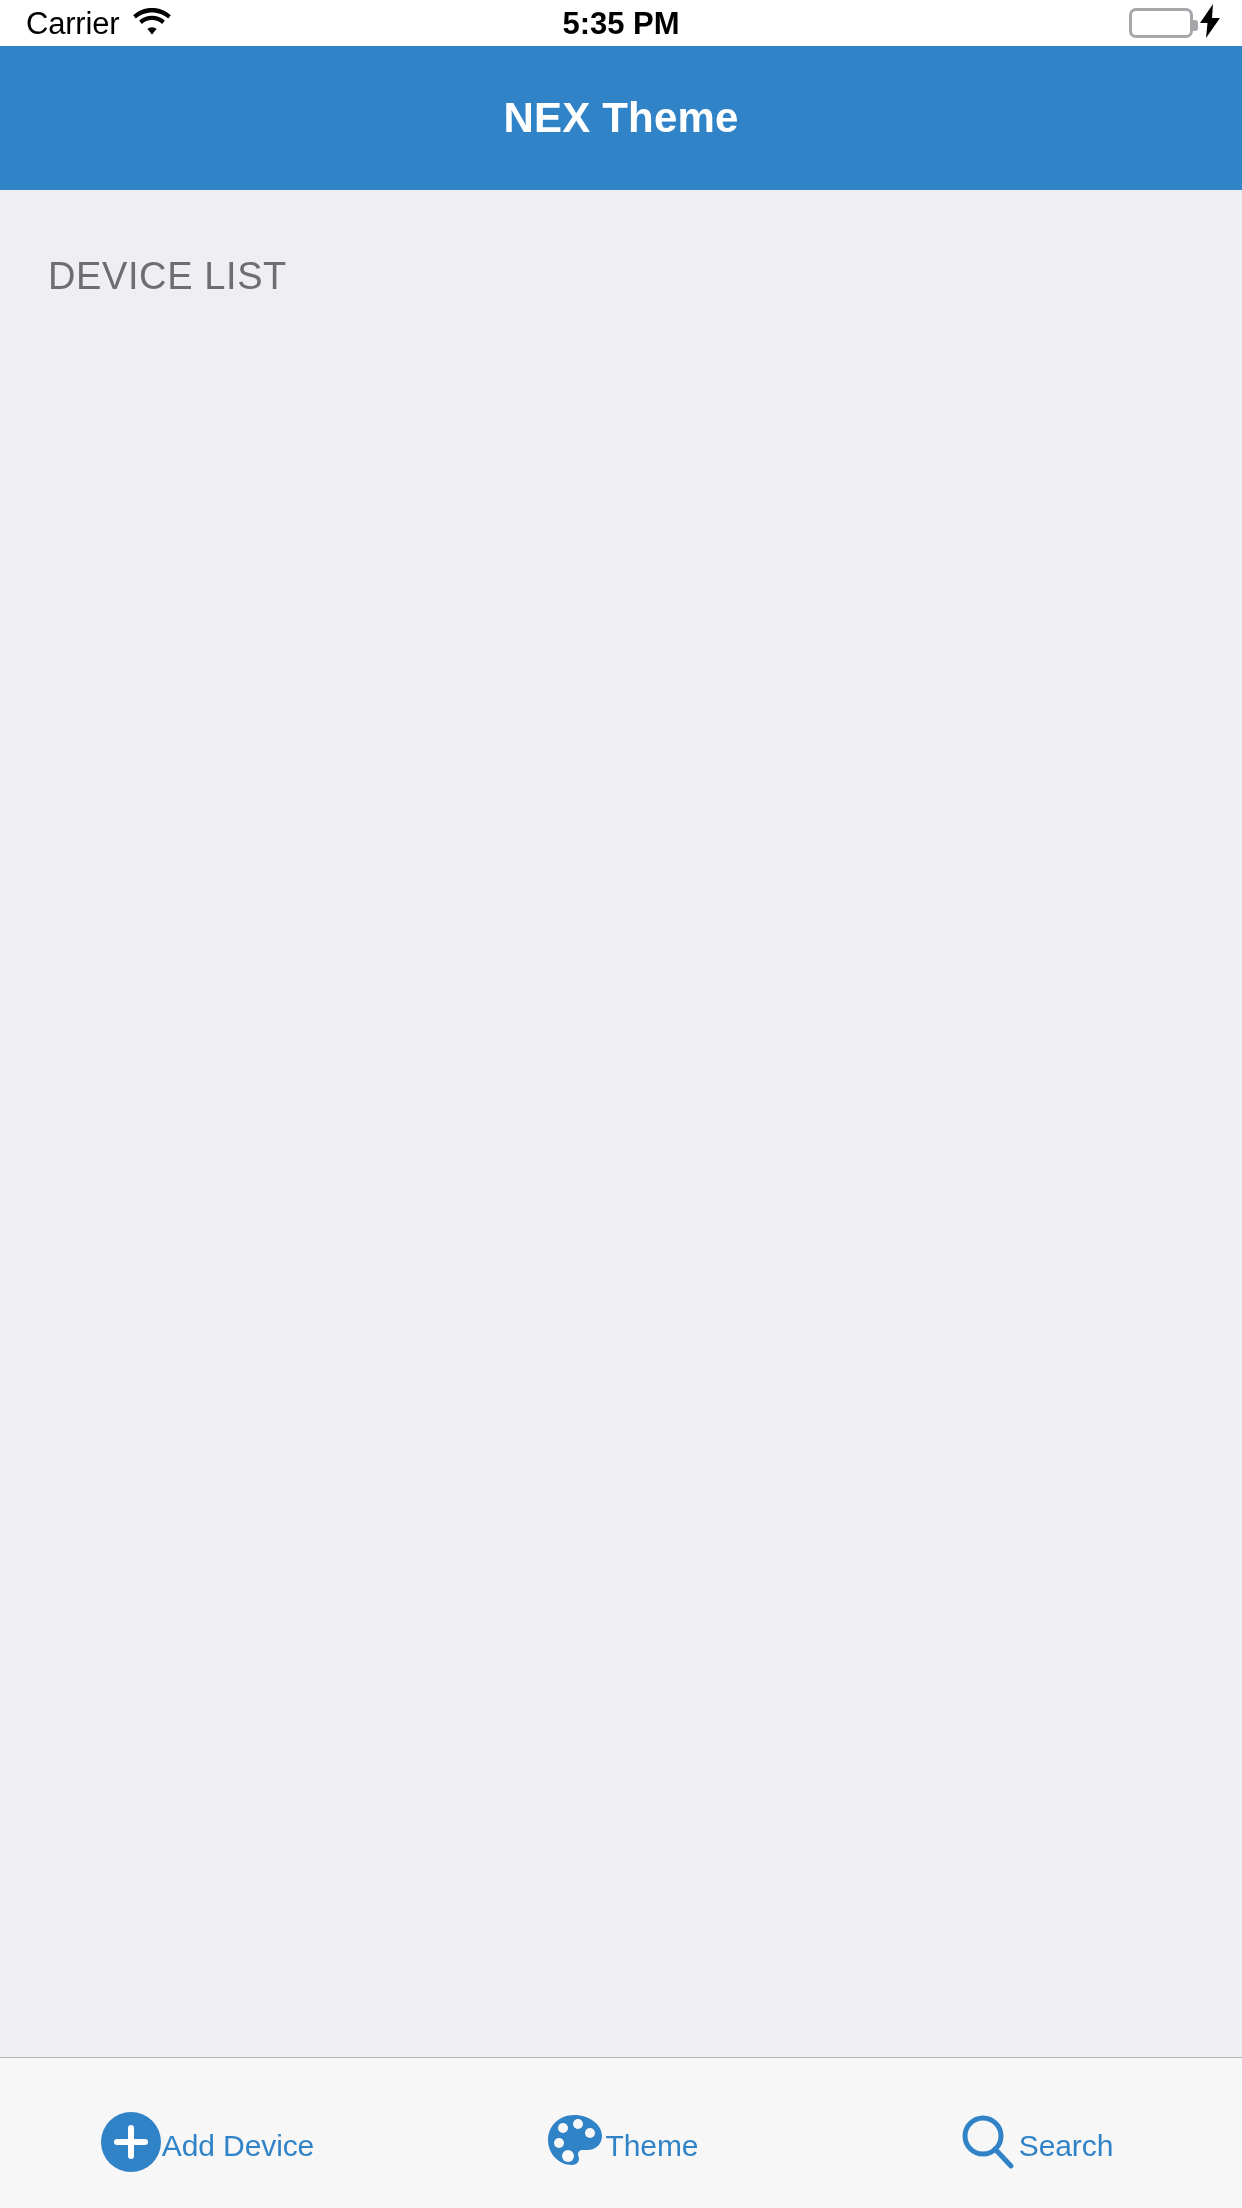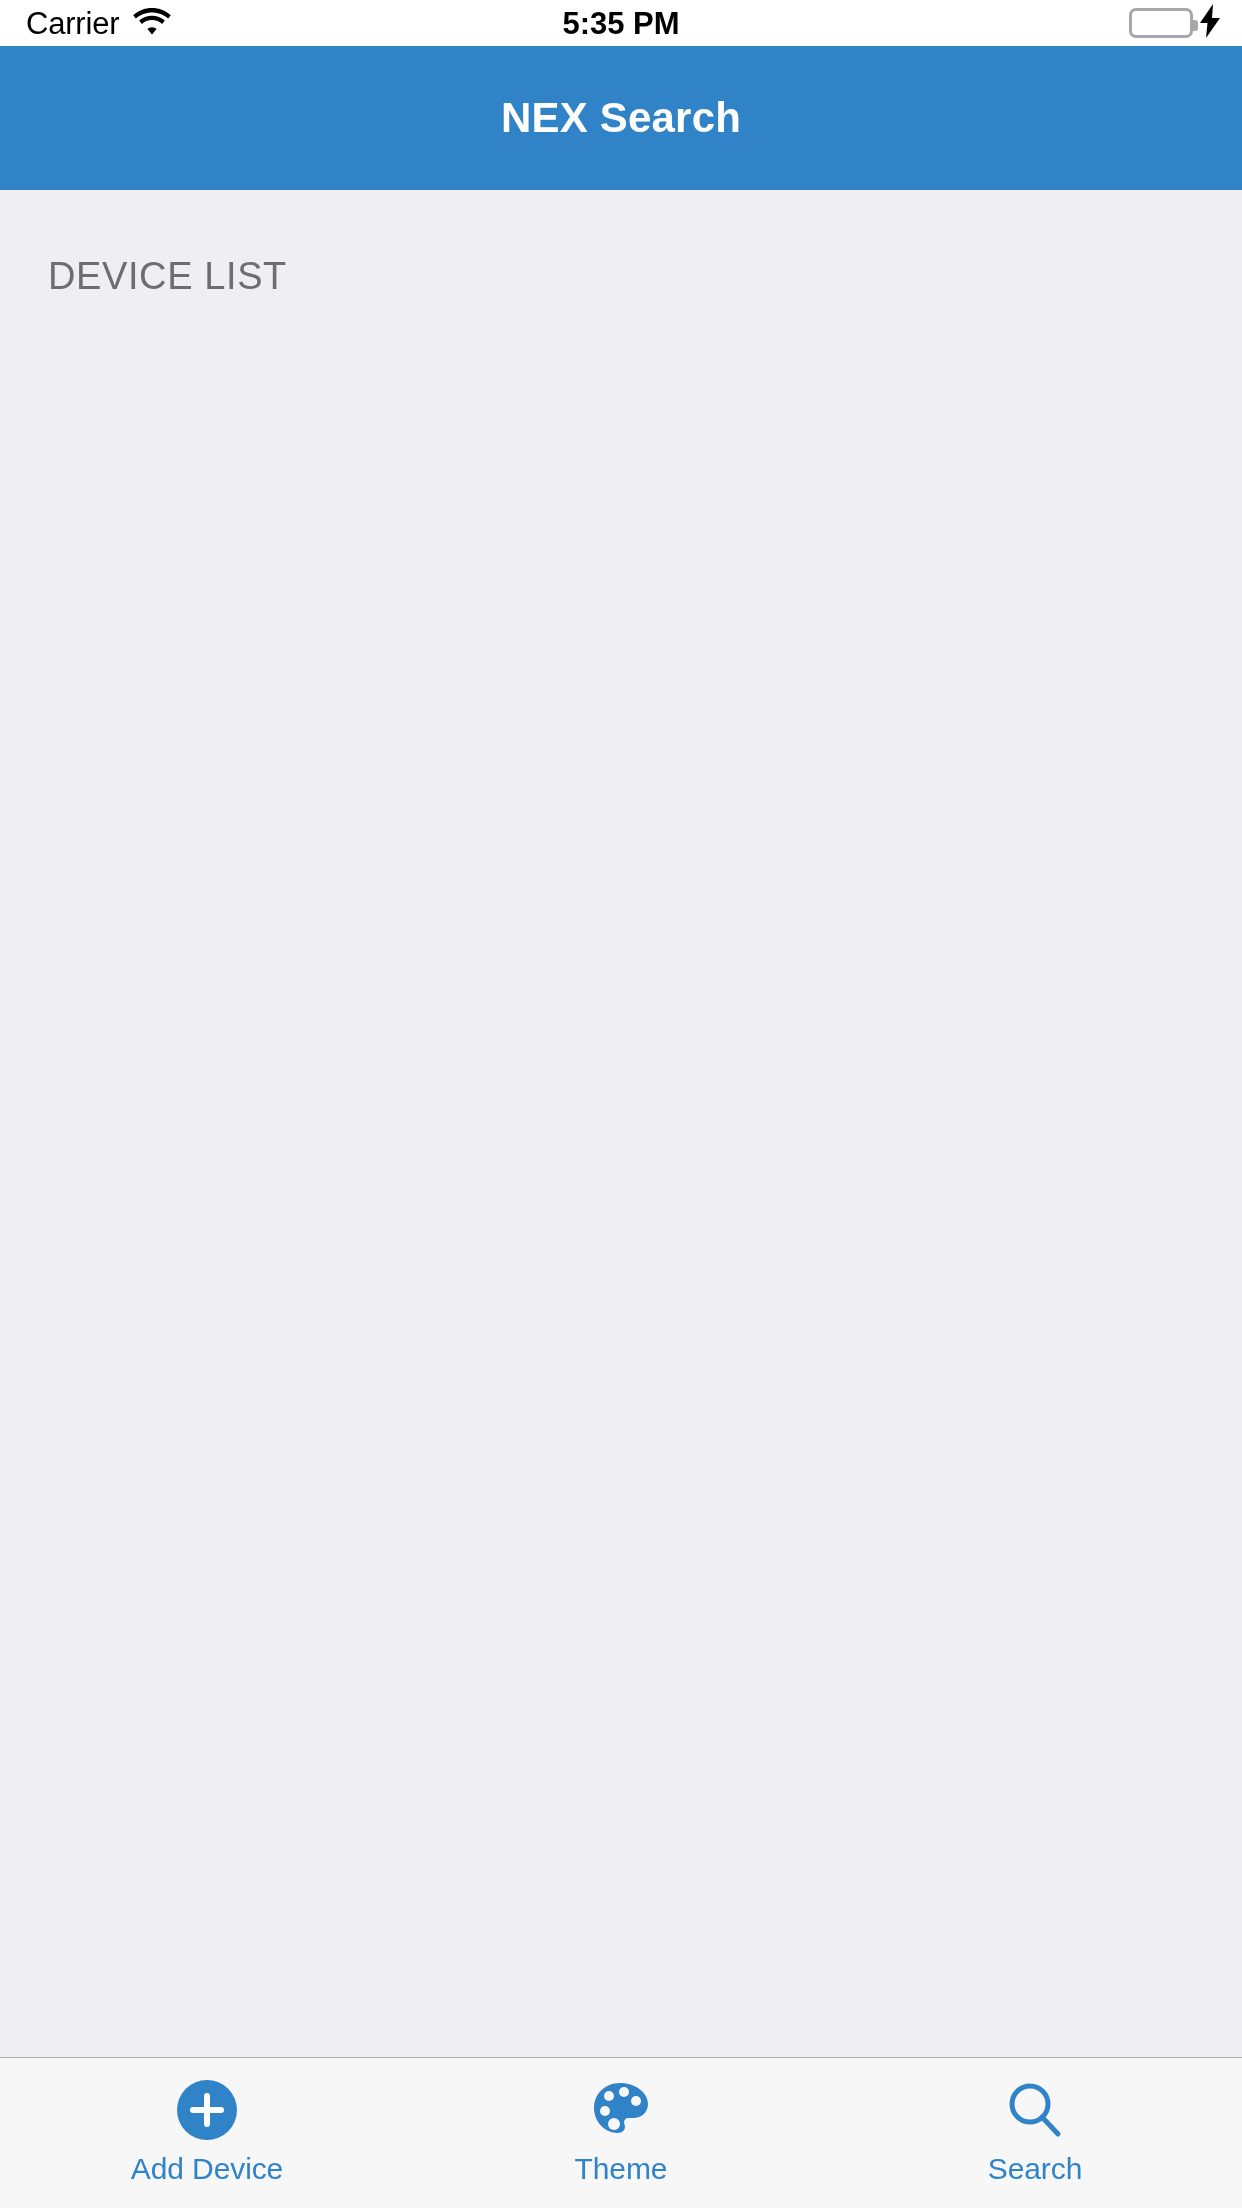--- a/index.html
+++ b/index.html
@@ -156,23 +156,22 @@
   .tab-bar {
     flex: 0 0 150px;
     background: #F7F7F7;
     border-top: 1px solid #B2B2B2;
     display: flex;
     align-items: stretch;
   }
   .tab-item {
     flex: 1 1 25%;
     display: flex;
-    flex-direction: column;
-    align-items: center;
-    justify-content: flex-start;
+    align-items: center;
+    justify-content: center;
     padding-top: 18px;
     box-sizing: border-box;
   }
   .tab-icon {
     height: 68px;
     display: flex;
     align-items: center;
     justify-content: center;
   }
   .tab-label {
@@ -205,21 +204,21 @@
       </span>
       <span class="bolt-icon">
         <svg width="22" height="34" viewBox="0 0 22 34">
           <path d="M13 0L0 19h7.5L6 34 20 14h-8L13 0z" fill="#000"></path>
         </svg>
       </span>
     </div>
   </div>
 
   <div class="nav-bar">
-    <span class="nav-title">NEX Search</span>
+    <span class="nav-title">NEX Theme</span>
   </div>
 
   <div class="content">
     <div class="section-header">DEVICE LIST</div>
 
 
     <div class="filler"></div>
   </div>
 
   <div class="tab-bar">

